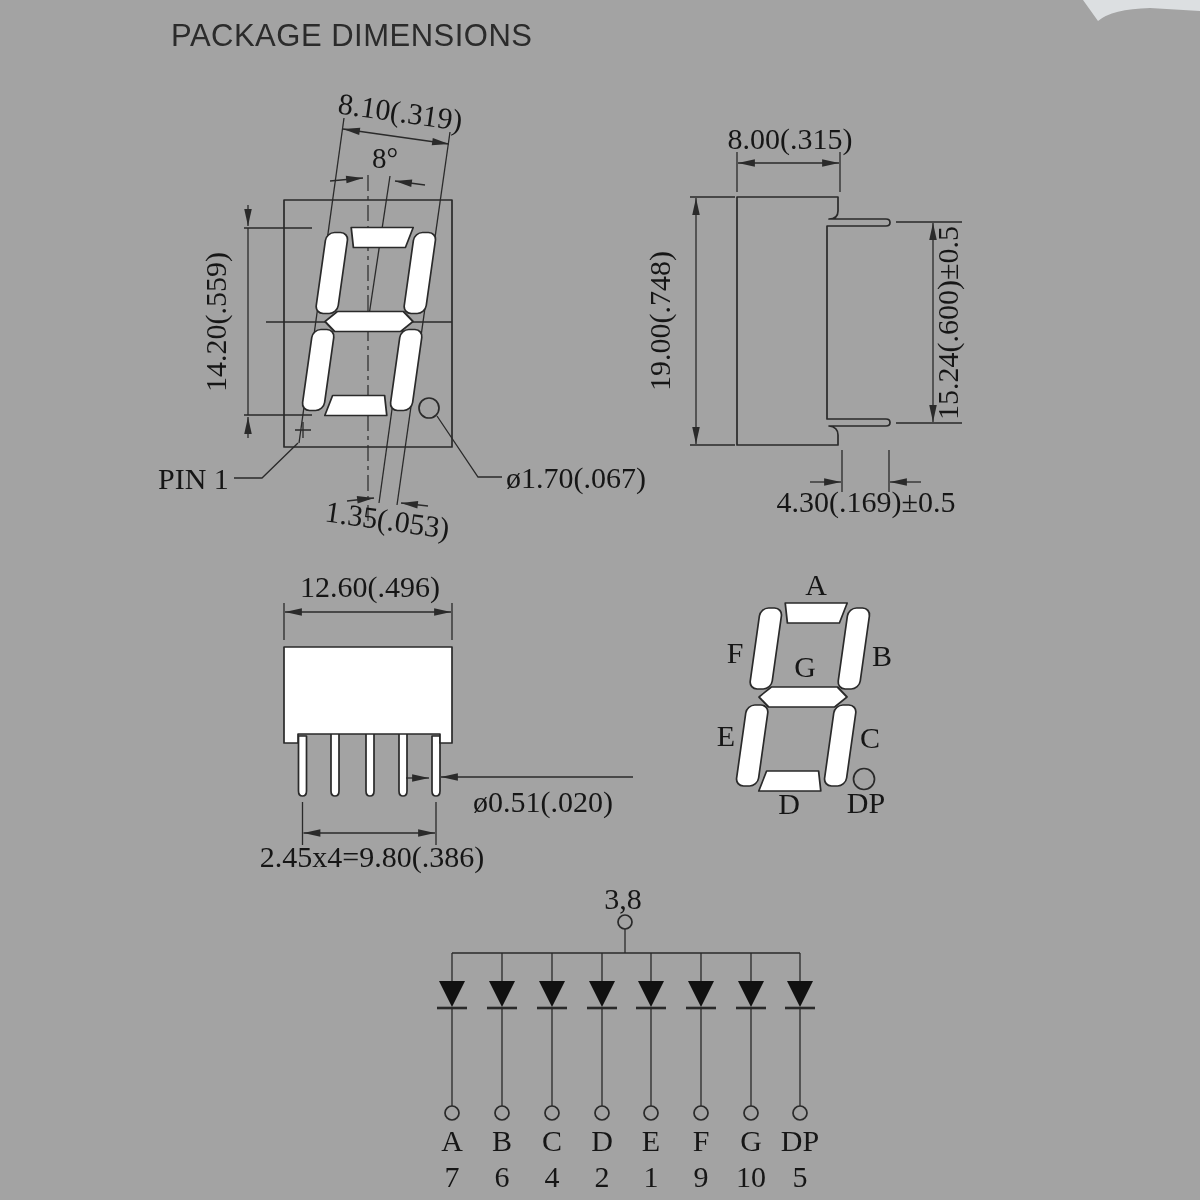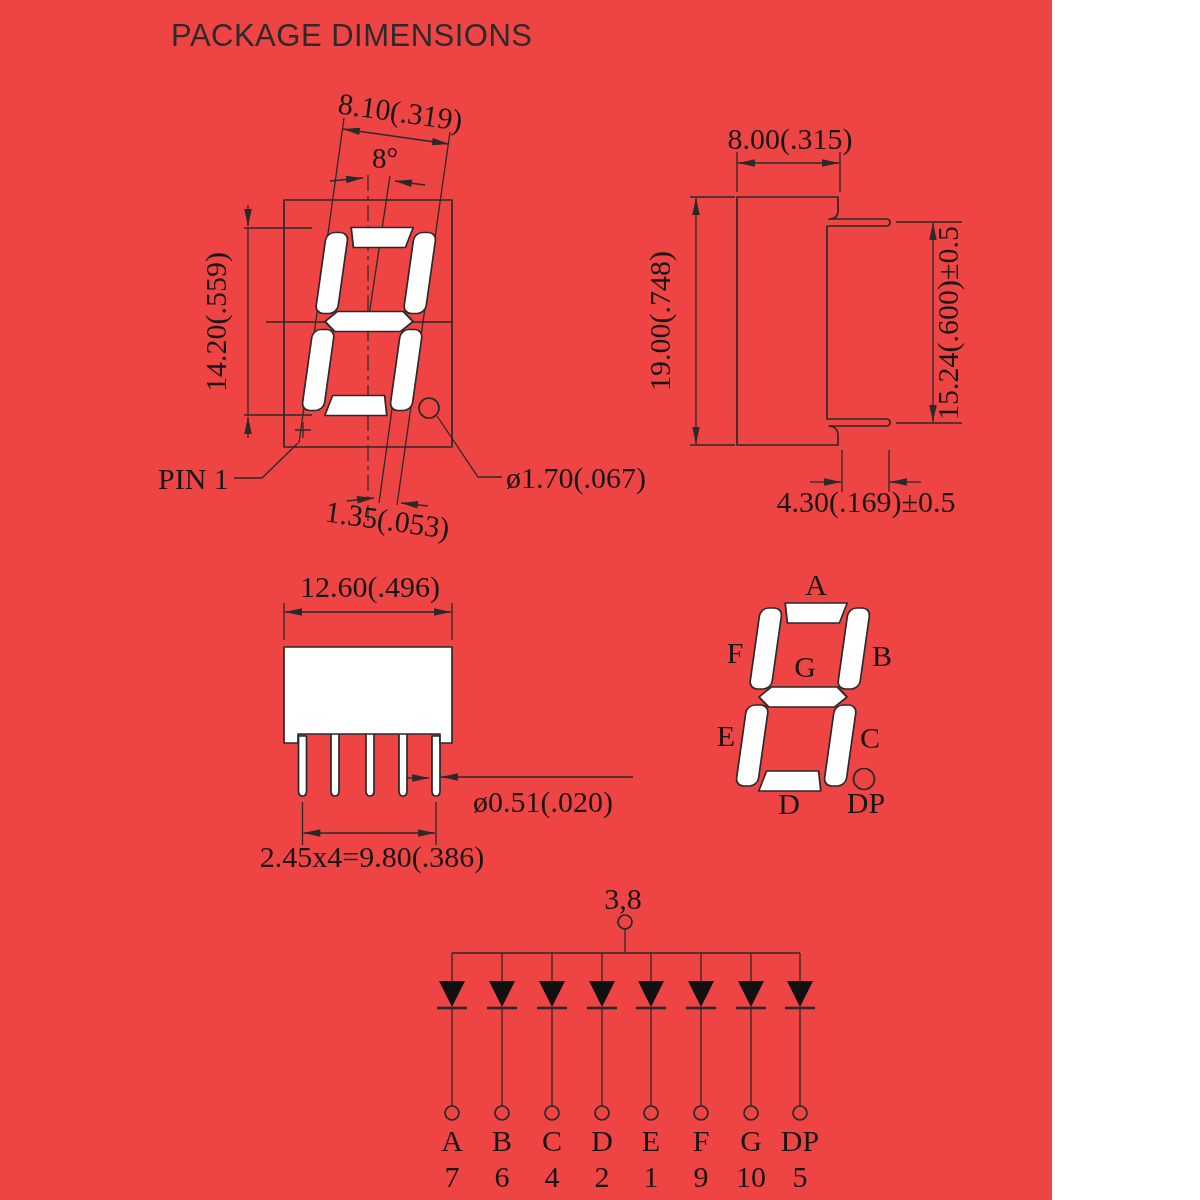--- a/index.html
+++ b/index.html
@@ -1,16 +1,16 @@
 <!DOCTYPE html>
 <html><head>
 <meta charset="utf-8">
 <style>
   html,body { margin:0; padding:0; background:#ffffff; }
-  .stage { position:relative; width:1052px; height:1200px; background:#ef4444; overflow:hidden; }
+  .stage { position:relative; width:1200px; height:1200px; background:#a3a3a3; overflow:hidden; }
   svg { display:block; }
   .ln   { stroke:#2a2a2a; stroke-width:1.7; fill:none; stroke-linecap:round; stroke-linejoin:round; }
   .lnf  { stroke:#2a2a2a; stroke-width:1.7; fill:#ffffff; stroke-linejoin:round; }
   .dim  { stroke:#2a2a2a; stroke-width:1.3; fill:none; stroke-linecap:butt; }
   .cl   { stroke:#2a2a2a; stroke-width:1.2; fill:none; stroke-dasharray:16 5 4 5; }
   .seg  { stroke:#2a2a2a; stroke-width:1.7; fill:#ffffff; stroke-linejoin:round; }
   .t    { font-family:"Liberation Serif", serif; font-size:30px; fill:#161616; }
   .tm   { text-anchor:middle; }
   .ts   { font-family:"Liberation Serif", serif; font-size:29px; fill:#161616; }
   .title{ font-family:"Liberation Sans", sans-serif; font-size:31px; fill:#2b2b2b; letter-spacing:0.5px; }

